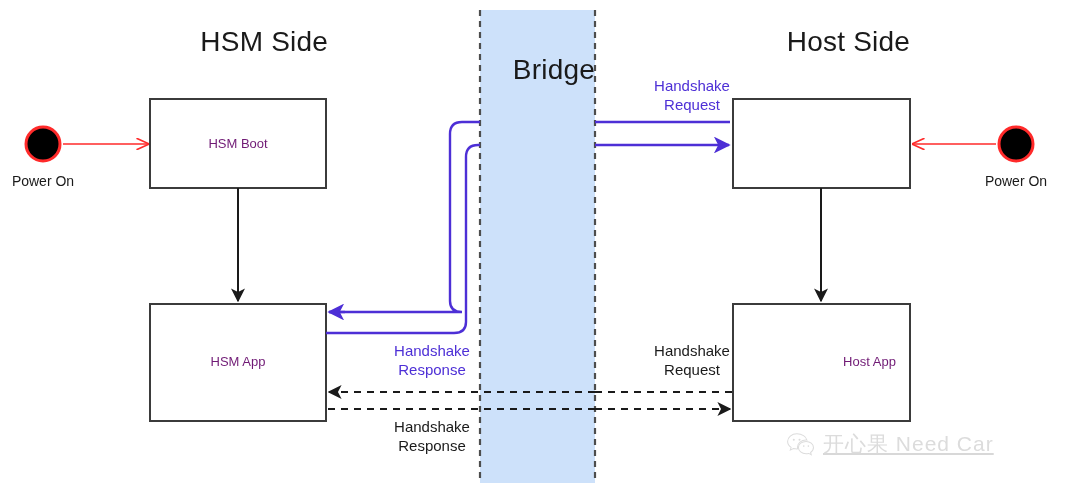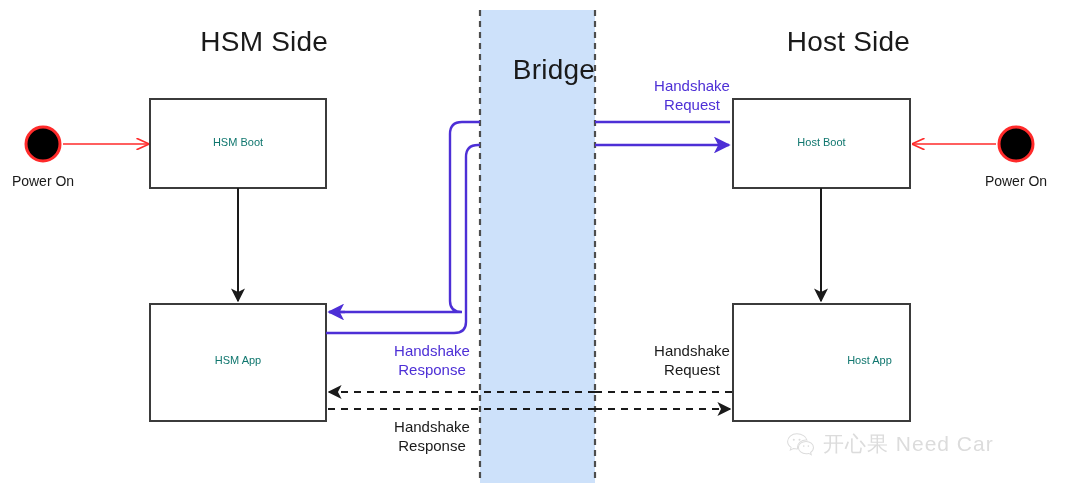--- a/index.html
+++ b/index.html
@@ -25,22 +25,22 @@
   .lane-title {
     position: absolute;
     font-size: 28px;
     color: #1a1a1a;
     text-align: right;
     white-space: nowrap;
     letter-spacing: 0.2px;
   }
   .box-label {
     position: absolute;
-    font-size: 11px;
-    color: #0f766e;
+    font-size: 13px;
+    color: #701a75;
     text-align: center;
     white-space: nowrap;
   }
   .edge-label {
     position: absolute;
     font-size: 15px;
     line-height: 19px;
     text-align: center;
     white-space: nowrap;
     margin-left: 31px;
@@ -57,20 +57,21 @@
   .watermark {
     position: absolute;
     display: flex;
     align-items: center;
     gap: 7px;
     color: #d8d8d8;
     font-size: 21px;
     letter-spacing: 1px;
     white-space: nowrap;
     user-select: none;
+    text-decoration: underline;
   }
   .watermark .wm-text { color: #dcdcdc; }
 </style>
 </head>
 <body>
 
 <div id="canvas">
 
   <svg id="diagram-svg" viewBox="0 0 1080 493" xmlns="http://www.w3.org/2000/svg">
     <defs>
@@ -125,21 +126,20 @@
     <path d="M 595 392 L 733 392" fill="none" stroke="#1a1a1a" stroke-width="2" stroke-dasharray="7,6"></path>
     <path d="M 595 409 L 730 409" fill="none" stroke="#1a1a1a" stroke-width="2" stroke-dasharray="7,6" marker-end="url(#arrow-black)"></path>
   </svg>
 
   <div class="lane-title" style="left:148px; top:26px; width:180px;">HSM Side</div>
   <div class="lane-title" style="left:480px; top:26px; width:115px;margin-top:28px;">Bridge</div>
   <div class="lane-title" style="left:733px; top:26px; width:177px;">Host Side</div>
 
   <div class="box-label" style="left:150px; top:136px; width:176px;">HSM Boot</div>
   <div class="box-label" style="left:150px; top:354px; width:176px;">HSM App</div>
-  <div class="box-label" style="left:733px; top:136px; width:177px;">Host Boot</div>
   <div class="box-label" style="left:733px; top:354px; width:177px;margin-left:48px;">Host App</div>
 
   <div class="node-caption" style="left:-17px; top:173px; width:120px;">Power On</div>
   <div class="node-caption" style="left:956px; top:173px; width:120px;">Power On</div>
 
   <div class="edge-label purple" style="left:596px; top:76px; width:130px;">
     <div>Handshake</div>
     <div>Request</div>
   </div>
 

